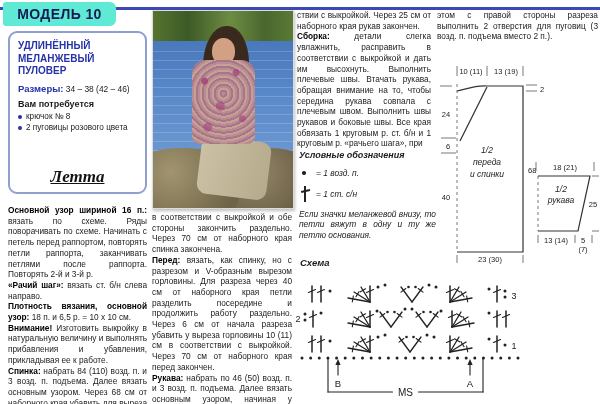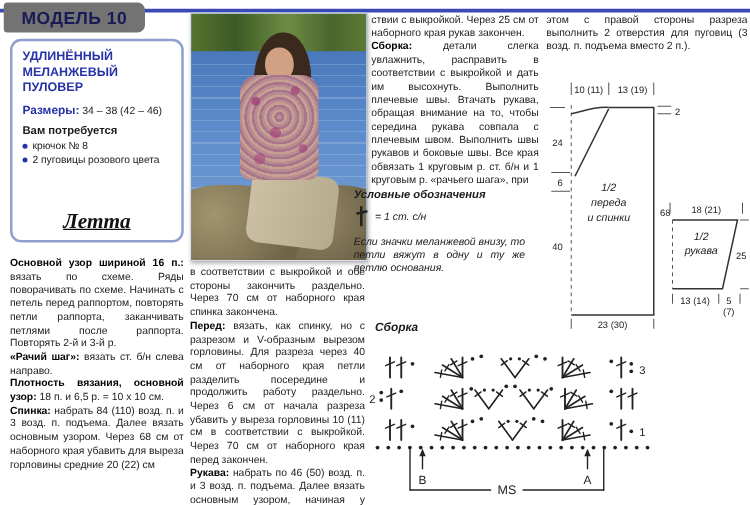--- a/index.html
+++ b/index.html
@@ -1,21 +1,21 @@
 <!DOCTYPE html>
 <html><head>
 <meta charset="utf-8">
 <style>
   html,body{margin:0;padding:0}
   body{width:600px;height:404px;position:relative;background:#fff;overflow:hidden;
        font-family:"Liberation Sans",sans-serif;color:#1b1b1b;-webkit-font-smoothing:antialiased}
   .abs{position:absolute}
   
   .topline{left:0;top:7px;width:600px;height:3px;background:#3a49b5}
-  .banner{left:3px;top:2px;width:113px;height:24px;background:#737373;border-radius:3px 6px 6px 3px;
+  .banner{left:3px;top:2px;width:113px;height:24px;background:#5eead4;border-radius:3px 6px 6px 3px;
           display:flex;align-items:center;justify-content:center;font-weight:bold;font-size:14px;
           color:#181a55;letter-spacing:.4px}
   
   .infobox{left:8px;top:31px;width:139px;height:163px;border:2px solid #8fa0cf;border-radius:9px;
            background:#fff;padding:7px 8px;box-sizing:border-box}
   .ib-title{color:#2633a8;font-weight:bold;font-size:10px;line-height:12.5px}
   .ib-sizes{margin-top:5px;font-size:8.4px}
   .ib-sizes b{color:#2633a8;font-size:9.5px}
   .ib-needs{margin-top:5px;font-weight:bold;font-size:9px}
   .ib-bullets{margin:3px 0 0;padding:0;list-style:none;font-size:8.2px;line-height:10.4px}
@@ -47,21 +47,21 @@
         radial-gradient(circle at 45% 55%,rgba(164,62,120,.6) 0 4px,transparent 5px),
         radial-gradient(circle at 80% 70%,rgba(164,62,120,.6) 0 3px,transparent 4px),
         radial-gradient(circle at 25% 80%,rgba(164,62,120,.55) 0 4px,transparent 5px),
         repeating-radial-gradient(circle at 50% 40%,#b78d92 0 2px,#a8758d 2px 4px,#c5a093 4px 6px)}
   .ph-pants{left:46px;top:128px;width:70px;height:58px;background:linear-gradient(100deg,#ccc1a4,#b5aa8c);
       border-radius:10px;transform:rotate(7deg)}
   
   .col{position:absolute;font-size:8.3px;line-height:10.7px;text-align:justify;color:#1b1b1b;overflow:hidden}
   .col .para b{color:#000}
   
-  .legend{left:283px;top:150px;width:137px}
+  .legend{left:299px;top:150px;width:137px}
   .legend-h{font-weight:bold;font-style:italic;font-size:9px}
   .legend-row{display:flex;align-items:center;gap:6px;margin-top:5px;font-style:italic;font-size:8.4px}
   .sym{display:inline-block;position:relative;width:11px;height:16px;flex:none}
   .sym.chain::before{content:"";position:absolute;left:3px;top:6px;width:3.6px;height:3.6px;background:#222;border-radius:50%}
   .sym.dc::before{content:"";position:absolute;left:5px;top:0;width:1.7px;height:16px;background:#222}
   .sym.dc::after{content:"";position:absolute;left:1.5px;top:4px;width:9px;height:1.5px;background:#222;transform:rotate(-12deg)}
   .legend-note{margin-top:7px;font-style:italic;font-size:8.4px;line-height:10.3px;text-align:justify}
   .schema-h{left:300px;top:257px;font-weight:bold;font-style:italic;font-size:9.5px}
   svg text{font-family:"Liberation Sans",sans-serif;fill:#222}
 </style>
@@ -96,38 +96,43 @@
   <div class="ph ph-hair"></div>
   <div class="ph ph-face"></div>
   <div class="ph ph-pants"></div>
   <div class="ph ph-top"></div>
 </div>
 
 <div class="abs col" style="left:8px;top:205px;width:139px;height:199px">
     <div class="para"><b>Основной узор шириной 16 п.: </b>вязать по схеме. Ряды поворачивать по схеме. Начинать с петель перед раппортом, повторять петли раппорта, заканчивать петлями после раппорта. Повторять 2-й и 3-й р.</div>
     <div class="para"><b>«Рачий шаг»: </b>вязать ст. б/н слева направо.</div>
     <div class="para"><b>Плотность вязания, основной узор: </b>18 п. и 6,5 р. = 10 х 10 см.</div>
+    <div class="para"><b>Внимание! </b>Изготовить выкройку в натуральную величину и выполнять прибавления и убавления, прикладывая ее к работе.</div>
     <div class="para"><b>Спинка: </b>набрать 84 (110) возд. п. и 3 возд. п. подъема. Далее вязать основным узором. Через 68 см от наборного края убавить для выреза горловины средние 20 (22) см</div>
   </div>
 <div class="abs col" style="left:152px;top:212px;width:140px;height:192px">
     <div class="para">в соответствии с выкройкой и обе стороны закончить раздельно. Через 70 см от наборного края спинка закончена.</div>
     <div class="para"><b>Перед: </b>вязать, как спинку, но с разрезом и V-образным вырезом горловины. Для разреза через 40 см от наборного края петли разделить посередине и продолжить работу раздельно. Через 6 см от начала разреза убавить у выреза горловины 10 (11) см в соответствии с выкройкой. Через 70 см от наборного края перед закончен.</div>
     <div class="para"><b>Рукава: </b>набрать по 46 (50) возд. п. и 3 возд. п. подъема. Далее вязать основным узором, начиная у стрелки А (В). Для скоса рукава добавить с обеих сторон 5 (7) см в соответ-</div>
   </div>
 <div class="abs col" style="left:297px;top:10px;width:134px;height:139px">
     <div class="para">ствии с выкройкой. Через 25 см от наборного края рукав закончен.</div>
     <div class="para"><b>Сборка: </b>детали слегка увлажнить, расправить в соответствии с выкройкой и дать им высохнуть. Выполнить плечевые швы. Втачать рукава, обращая внимание на то, чтобы середина рукава совпала с плечевым швом. Выполнить швы рукавов и боковые швы. Все края обвязать 1 круговым р. ст. б/н и 1 круговым р. «рачьего шага», при</div>
   </div>
 <div class="abs col" style="left:437px;top:10px;width:161px;height:44px">
     <div class="para">этом с правой стороны разреза выполнить 2 отверстия для пуговиц (3 возд. п. подъема вместо 2 п.).</div>
   </div>
 
 <div class="abs legend">
   <div class="legend-h">Условные обозначения</div>
   <div id="legend-items">
+      <div class="legend-row">
+        <span class="sym chain"></span>
+        <span>= 1 возд. п.</span>
+      </div>
       <div class="legend-row">
         <span class="sym dc"></span>
         <span>= 1 ст. с/н</span>
       </div>
     </div>
   <div class="legend-note">Если значки меланжевой внизу, то петли вяжут в одну и ту же петлю основания.</div>
 </div>
 
 <svg class="abs" style="left:435px;top:60px;width:115px;height:210px" viewBox="435 60 115 210">
   <g stroke="#555" stroke-width=".8" fill="none">
@@ -171,21 +176,21 @@
   <text x="593" y="207" font-size="7.5" text-anchor="middle">25</text>
   <text x="556" y="243" font-size="7.5" text-anchor="middle">13 (14)</text>
   <text x="583" y="243" font-size="7.5" text-anchor="middle">5</text>
   <text x="583" y="252" font-size="7.5" text-anchor="middle">(7)</text>
   <g font-size="8.5" font-style="italic" text-anchor="middle">
     <text x="561" y="192">1/2</text>
     <text x="561" y="203">рукава</text>
   </g>
 </svg>
 
-<div class="abs schema-h">Сборка</div>
+<div class="abs schema-h">Схема</div>
 <svg id="chart-svg" class="abs" style="left:290px;top:254px;width:250px;height:150px" viewBox="290 254 250 150">
     <line x1="312" y1="302" x2="312" y2="286" stroke="#222" stroke-width="1.5" stroke-linecap="round"></line>
     <line x1="308.5" y1="292.5" x2="315.5" y2="289.5" stroke="#222" stroke-width="1.2" stroke-linecap="round"></line>
     <line x1="321" y1="302" x2="321" y2="286" stroke="#222" stroke-width="1.5" stroke-linecap="round"></line>
     <line x1="317.5" y1="292.5" x2="324.5" y2="289.5" stroke="#222" stroke-width="1.2" stroke-linecap="round"></line>
     <circle cx="330" cy="291" r="1.5" fill="#222"></circle>
     <line x1="370" y1="302" x2="370" y2="286" stroke="#222" stroke-width="1.5" stroke-linecap="round"></line>
     <line x1="366.5" y1="292.5" x2="373.5" y2="289.5" stroke="#222" stroke-width="1.2" stroke-linecap="round"></line>
     <line x1="370" y1="302" x2="361" y2="287" stroke="#222" stroke-width="1.3" stroke-linecap="round"></line>
     <line x1="360.4075212228624" y1="291.8434872662826" x2="365.55247877713765" y2="288.75651273371744" stroke="#222" stroke-width="1.1" stroke-linecap="round"></line>

